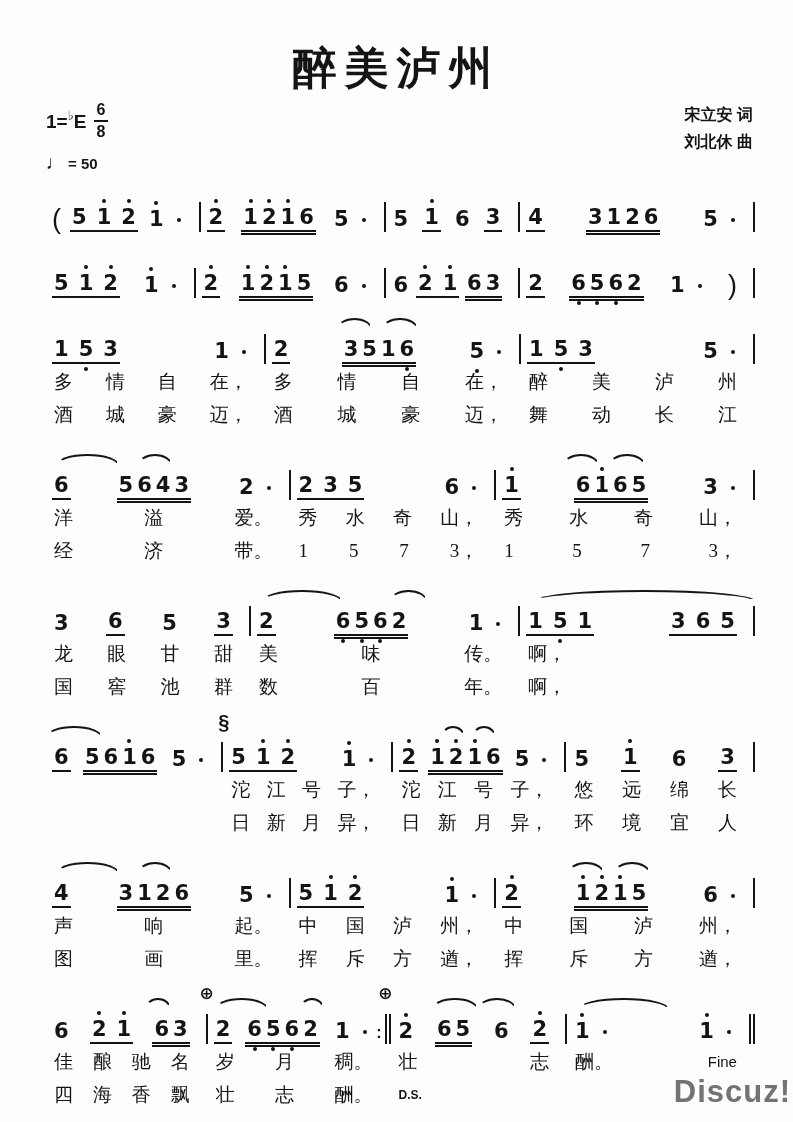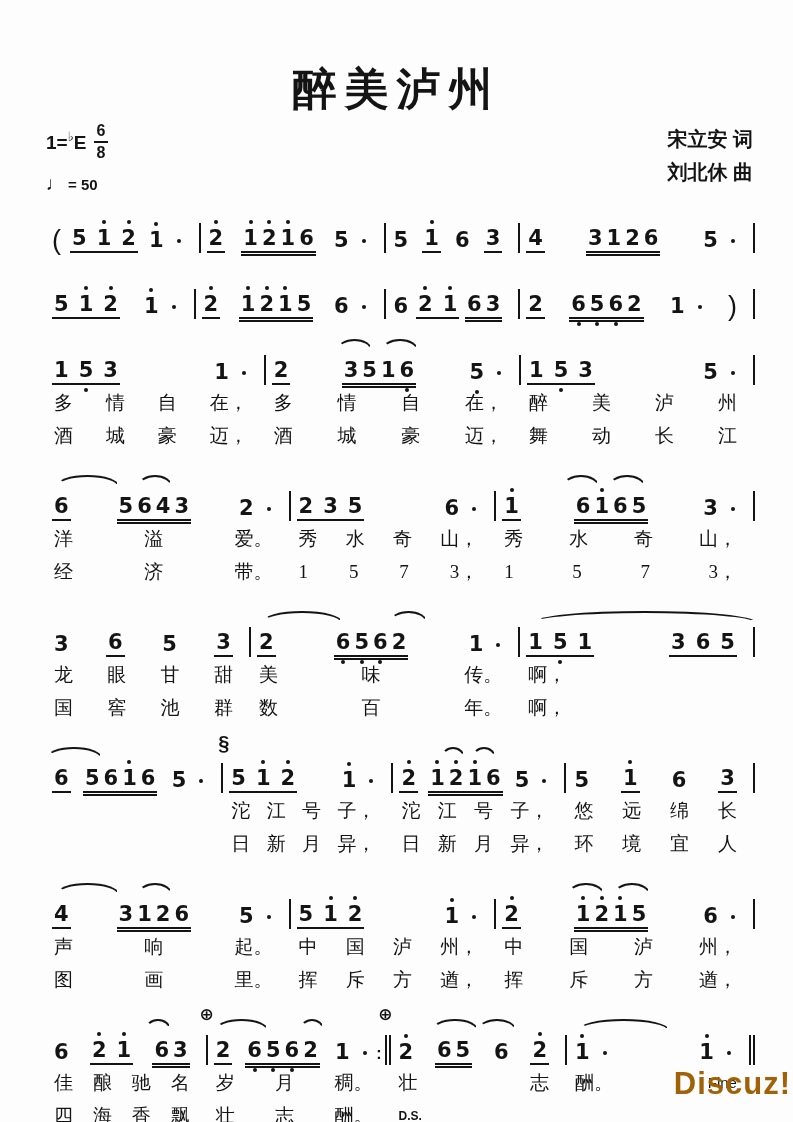--- a/index.html
+++ b/index.html
@@ -4,34 +4,34 @@
 <style>
   html,body{margin:0;padding:0;background:#888;}
   .page{
     width:793px;height:1122px;margin:0 auto;position:relative;overflow:hidden;
     background:#fdfdfd;color:#141414;
     font-family:"Liberation Sans","DejaVu Sans",sans-serif;
   }
   
   .title{
     text-align:center;font-size:44px;font-weight:700;letter-spacing:8px;
-    padding-top:44px;line-height:1.1;margin-top:21px;
+    padding-top:44px;line-height:1.1;
   }
   .meta{display:flex;justify-content:space-between;align-items:flex-start;
     padding:10px 40px 0 46px;height:74px;}
   .keyblock{font-weight:700;}
   .keysig{font-size:19px;display:flex;align-items:center;line-height:1;}
   .keysig sup{font-size:13px;position:relative;top:-6px;}
   .frac{display:inline-flex;flex-direction:column;align-items:center;
     font-size:16px;line-height:1;margin-left:7px;}
   .frac .ft{border-bottom:2px solid #141414;padding:0 3px 2px;}
   .frac .fb{padding-top:2px;}
   .tempo{font-size:15px;margin-top:12px;display:flex;align-items:center;gap:3px;}
   .tempo .tnote{font-size:19px;}
-  .credits{text-align:right;font-size:20px;line-height:1.65;font-weight:600;}
+  .credits{text-align:right;font-size:16px;line-height:1.65;font-weight:600;}
   
   .score{padding:10px 38px 0 46px;}
   .system{display:flex;margin-bottom:24px;}
   .system.nolyr{margin-bottom:20px;}
   .measure{display:flex;flex-direction:column;box-sizing:border-box;}
   .measure.b1 .mn{border-right:2px solid #141414;}
   .measure.bdbl .mn{border-right:6px double #141414;}
   .measure.brpt .mn{border-right:6px double #141414;}
   .mn{
     position:relative;display:flex;align-items:flex-end;justify-content:space-between;
@@ -62,22 +62,22 @@
     font-family:"Liberation Serif","DejaVu Serif",serif;
   }
   .endlbl{font-size:15px;margin-left:auto;font-family:"Liberation Sans",sans-serif;}
   .startlbl{font-size:12px;font-weight:700;margin-right:auto;font-family:"Liberation Sans",sans-serif;}
   
   .footer{
     position:absolute;left:62px;right:20px;bottom:12px;
     font-size:14px;font-weight:700;line-height:1.9;letter-spacing:.5px;color:#222;
   }
   .watermark{
-    position:absolute;right:2px;bottom:20px;font-size:31px;font-weight:700;
-    color:#a16207;letter-spacing:1px;z-index:5;
+    position:absolute;right:2px;bottom:12px;font-size:31px;font-weight:700;
+    color:#737373;letter-spacing:1px;z-index:5;
   }
 </style>
 </head>
 <body>
 
 <div class="page">
 
   <div class="title">醉美泸州</div>
 
   <div class="meta">

